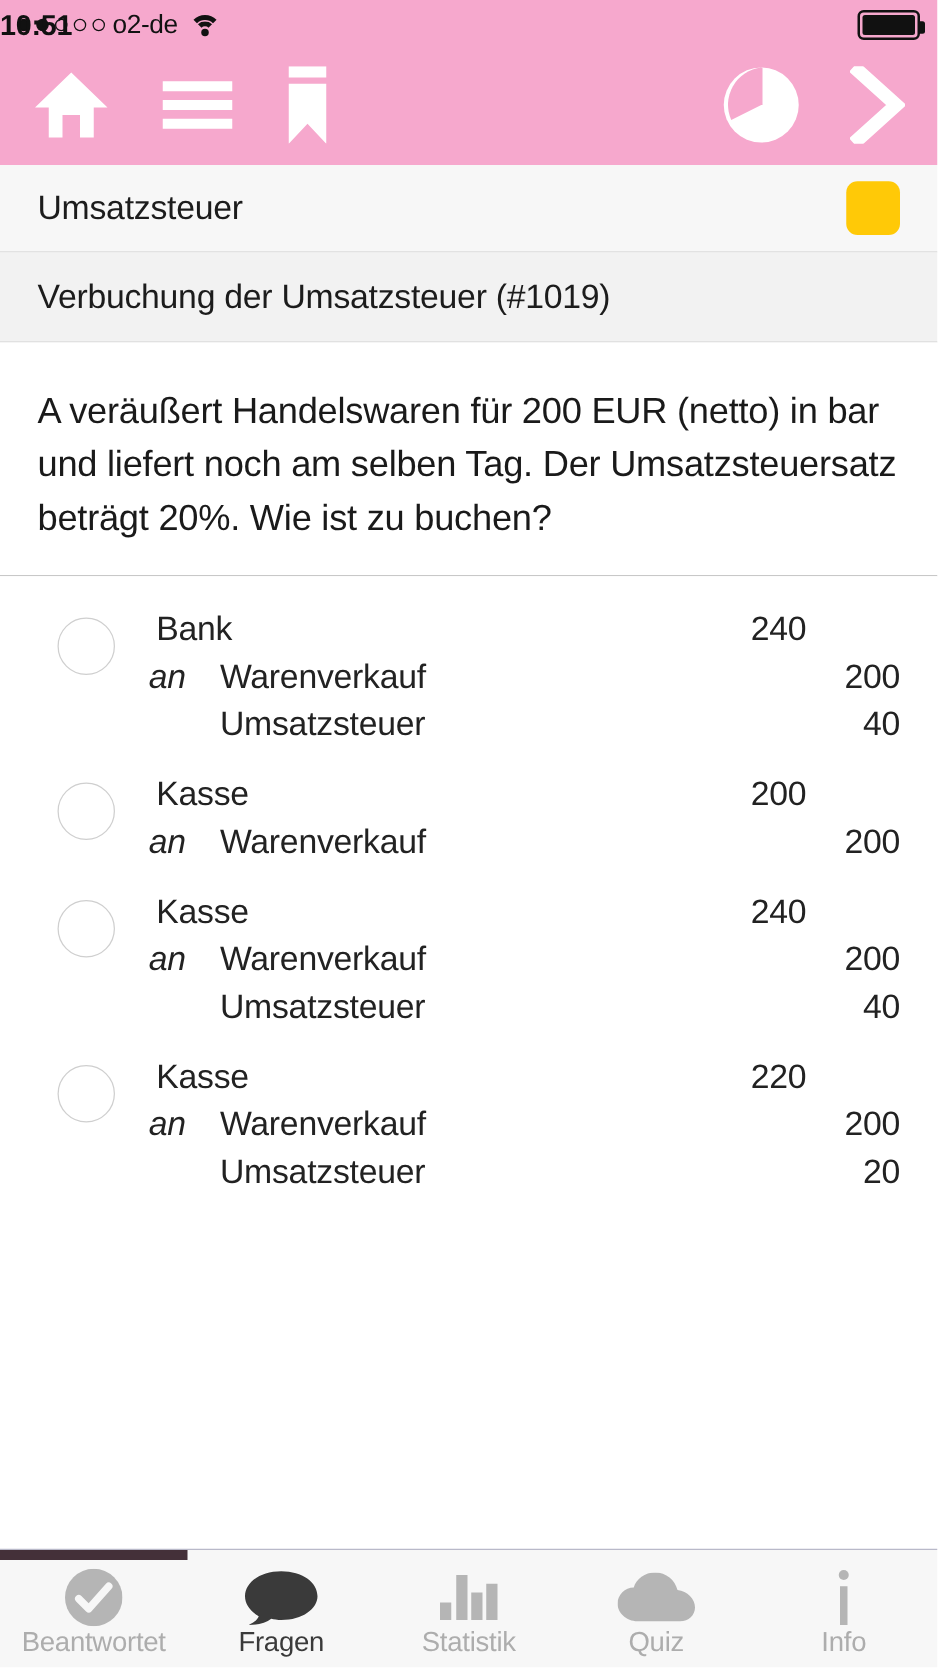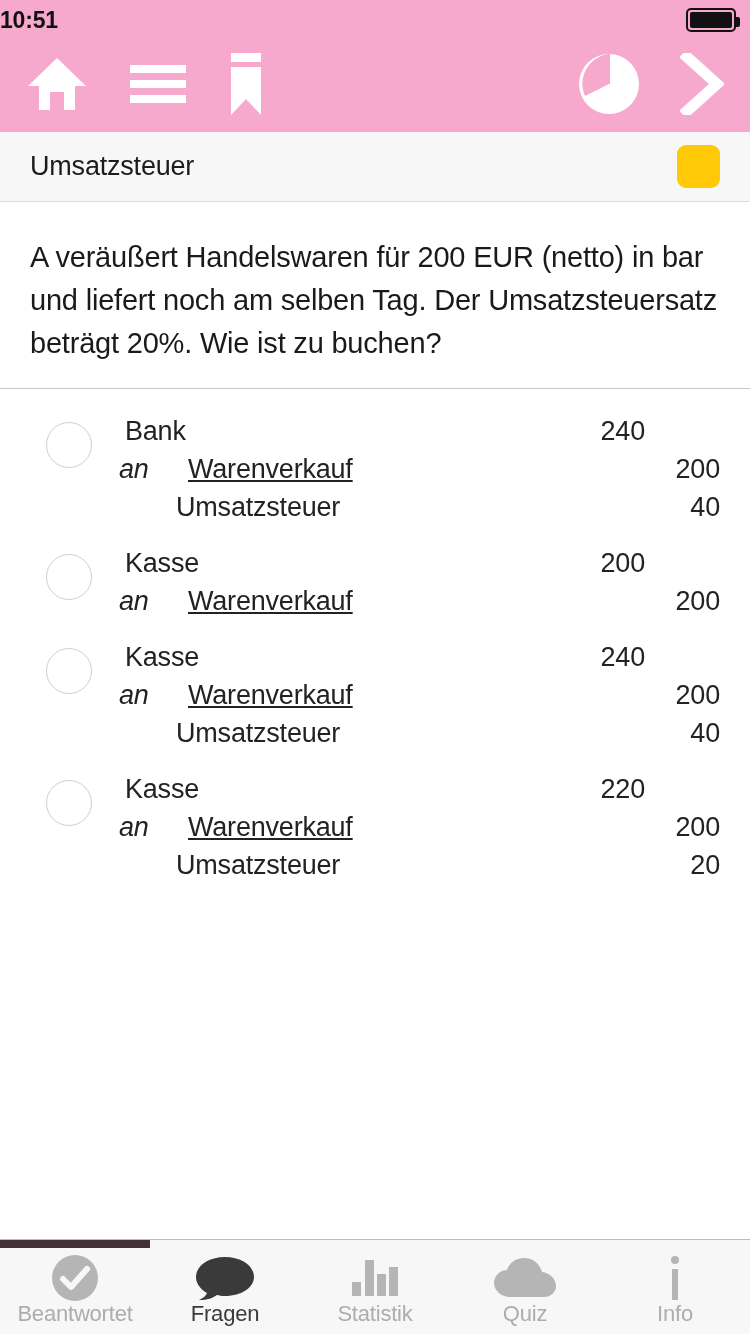--- a/index.html
+++ b/index.html
@@ -78,21 +78,21 @@
     flex:0 0 46px; margin-top:6px;
   }
   .entries { flex:1 1 auto; margin-left:27px; }
   .entry { display:flex; align-items:baseline; height:38px; }
   .e-an { width:57px; font-size:27px; font-style:italic; color:#222; letter-spacing:-0.2px; }
   .e-name { font-size:27px; color:#222; letter-spacing:-0.2px; }
   .e-amt { margin-left:auto; font-size:27px; color:#222; letter-spacing:-0.2px; text-align:right; }
   .entry.debit .e-name { margin-left:6px; }
   .entry.debit .e-amt { padding-right:75px; }
   .entry.credit .e-name { margin-left:57px; }
-  .entry.credit.has-an .e-name { margin-left:12px;text-decoration:underline; }
+  .entry.credit.has-an .e-name { margin-left:0; }
 
   
   .solve-wrap { flex:0 0 auto; }
   .solve-divider { height:1px; background:#b9b9c9; }
   .solve-btn {
     background:#F6A8CD; height:76px; display:flex; align-items:center; justify-content:center;
     cursor:pointer;
   }
   .solve-label { color:#ffffff; font-size:31px; letter-spacing:-0.2px; }
   .progress-track { height:8px; background:#F7F7F7; display:flex; }
@@ -108,20 +108,35 @@
   .tab-label { font-size:22px; margin-top:1px; letter-spacing:-0.2px; }
   .tab.active .tab-label { color:#3a3a3a; }
   .tab .tab-label { color:#adadad; }
 </style>
 </head>
 <body>
 
 <div class="phone">
 
   <div class="statusbar" style="background: rgb(246, 168, 205);">
+    <div class="sb-left">
+      <div class="dots">
+        <span class="dot filled"></span>
+        <span class="dot filled"></span>
+        <span class="dot"></span>
+        <span class="dot"></span>
+        <span class="dot"></span>
+      </div>
+      <span class="carrier">o2-de</span>
+      <span class="wifi">
+          <i></i>
+          <i></i>
+          <i></i>
+        </span>
+    </div>
     <div class="sb-time">10:51</div>
     <div class="sb-right">
       <div class="battery">
           <div class="fill"></div>
         </div>
     </div>
   </div>
 
   <div class="navbar" style="background: rgb(246, 168, 205);">
     <div class="nav-left">
@@ -158,20 +173,23 @@
         </svg>
       </span>
     </div>
   </div>
 
   <div class="topic-bar">
     <span class="topic-title">Umsatzsteuer</span>
     <span class="topic-badge" style="background: rgb(255, 201, 7);"></span>
   </div>
 
+  <div class="qtitle-bar">
+    <span class="qtitle">Verbuchung der Umsatzsteuer (#1019)</span>
+  </div>
 
   <div class="qbody">A veräußert Handelswaren für 200 EUR (netto) in bar und liefert noch am selben Tag. Der Umsatzsteuersatz beträgt 20%. Wie ist zu buchen?</div>
 
   <div class="divider"></div>
 
   <div class="answers">
       <div class="answer">
         <div class="radio"></div>
         <div class="entries">
           <div class="entry debit">

